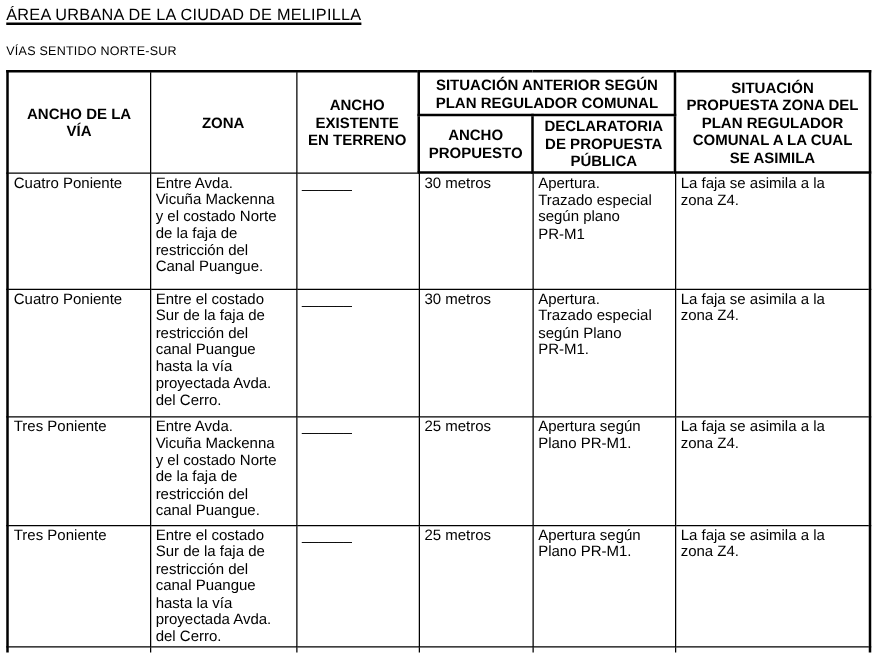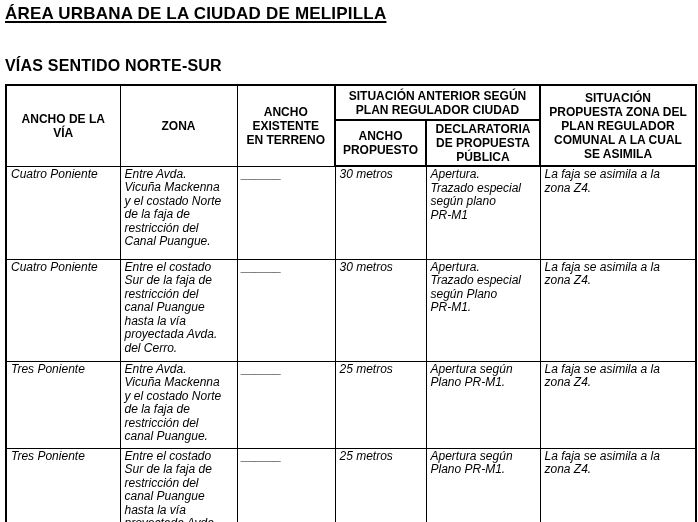--- a/index.html
+++ b/index.html
@@ -2,31 +2,31 @@
 <html><head>
 <meta charset="utf-8">
 <style>
   html, body { margin:0; padding:0; }
   body {
     width:698px; height:522px; background:#ffffff; overflow:hidden;
     font-family:"Liberation Sans", sans-serif; color:#000;
   }
   .doc { padding:4px 4px 0 5px; }
   .title {
-    font-size:17px; font-weight:bold; letter-spacing:0.2px;
+    font-size:13px; font-weight:normal; letter-spacing:0.2px;
     text-decoration:underline; text-decoration-thickness:2px; text-underline-offset:2px;
   }
-  .subtitle { font-size:16px; font-weight:bold; letter-spacing:0.2px; margin-top:33px; margin-bottom:9px; }
+  .subtitle { font-size:10px; font-weight:normal; letter-spacing:0.2px; margin-top:17px; margin-bottom:9px; }
   table { border-collapse:collapse; table-layout:fixed; width:690px; border:2px solid #000; }
   th, td {
     border:1px solid #000; padding:1px 4px; font-size:12px;
     white-space:pre-line; overflow:hidden;
   }
   th { font-weight:bold; text-align:center; vertical-align:middle; line-height:14px; }
-  td { vertical-align:top; line-height:13.5px;font-style:italic; }
+  td { vertical-align:top; line-height:13.5px; }
   .thick { border-width:2px; }
   .c-left { text-align:left; }
   .c-center { text-align:left; }
   tr.hr1 { height:35px; }
   tr.hr2 { height:43px; }
   tr.r1 { height:93px; }
   tr.r2 { height:102px; }
   tr.r3 { height:87px; }
   tr.r4 { height:96px; }
   tr.r5 { height:14px; }
@@ -49,21 +49,21 @@
     </colgroup>
     <thead>
       <tr class="hr1">
         <th rowspan="2">ANCHO DE LA
 VÍA</th>
         <th rowspan="2">ZONA</th>
         <th rowspan="2">ANCHO
 EXISTENTE
 EN TERRENO</th>
         <th colspan="2" class="thick">SITUACIÓN ANTERIOR SEGÚN
-PLAN REGULADOR CIUDAD</th>
+PLAN REGULADOR COMUNAL</th>
         <th rowspan="2" class="thick">SITUACIÓN
 PROPUESTA ZONA DEL
 PLAN REGULADOR
 COMUNAL A LA CUAL
 SE ASIMILA</th>
       </tr>
       <tr class="hr2">
         <th class="thick">ANCHO
 PROPUESTO</th>
         <th class="thick">DECLARATORIA

